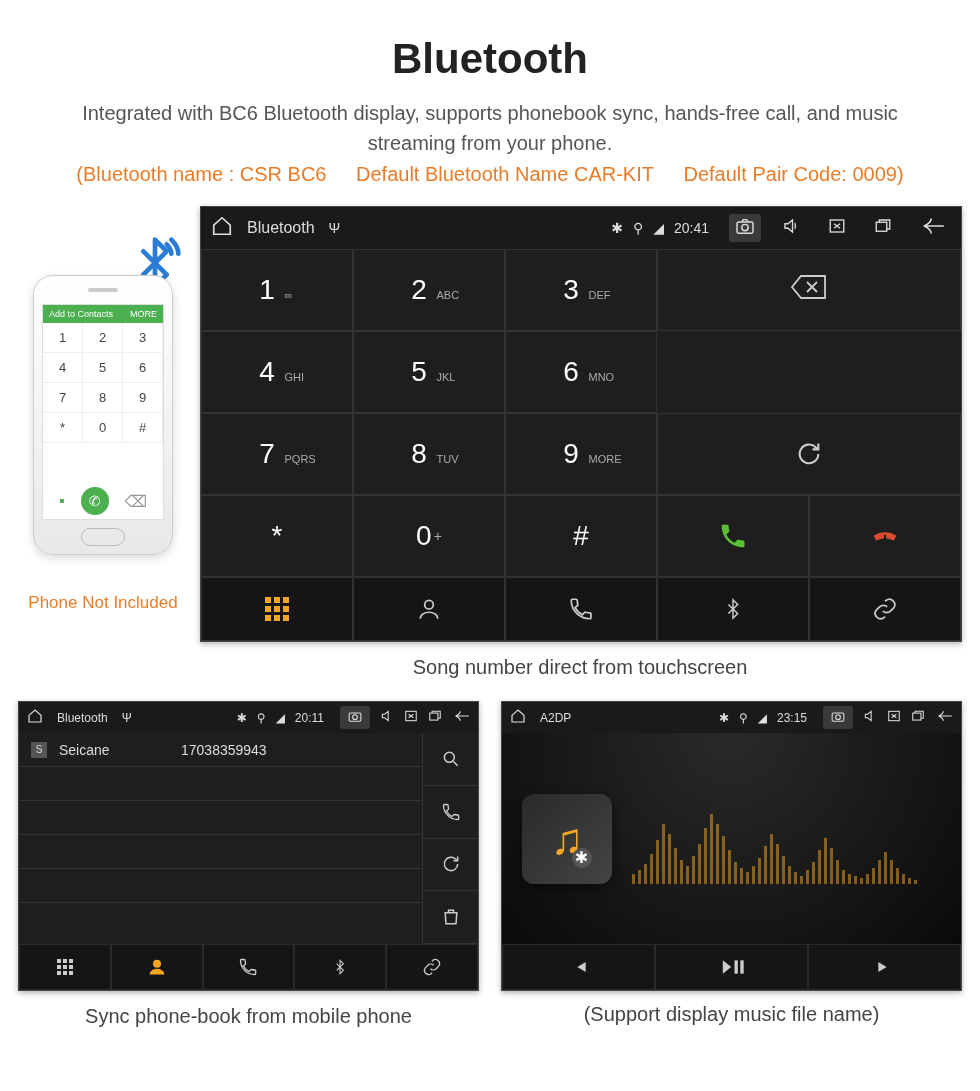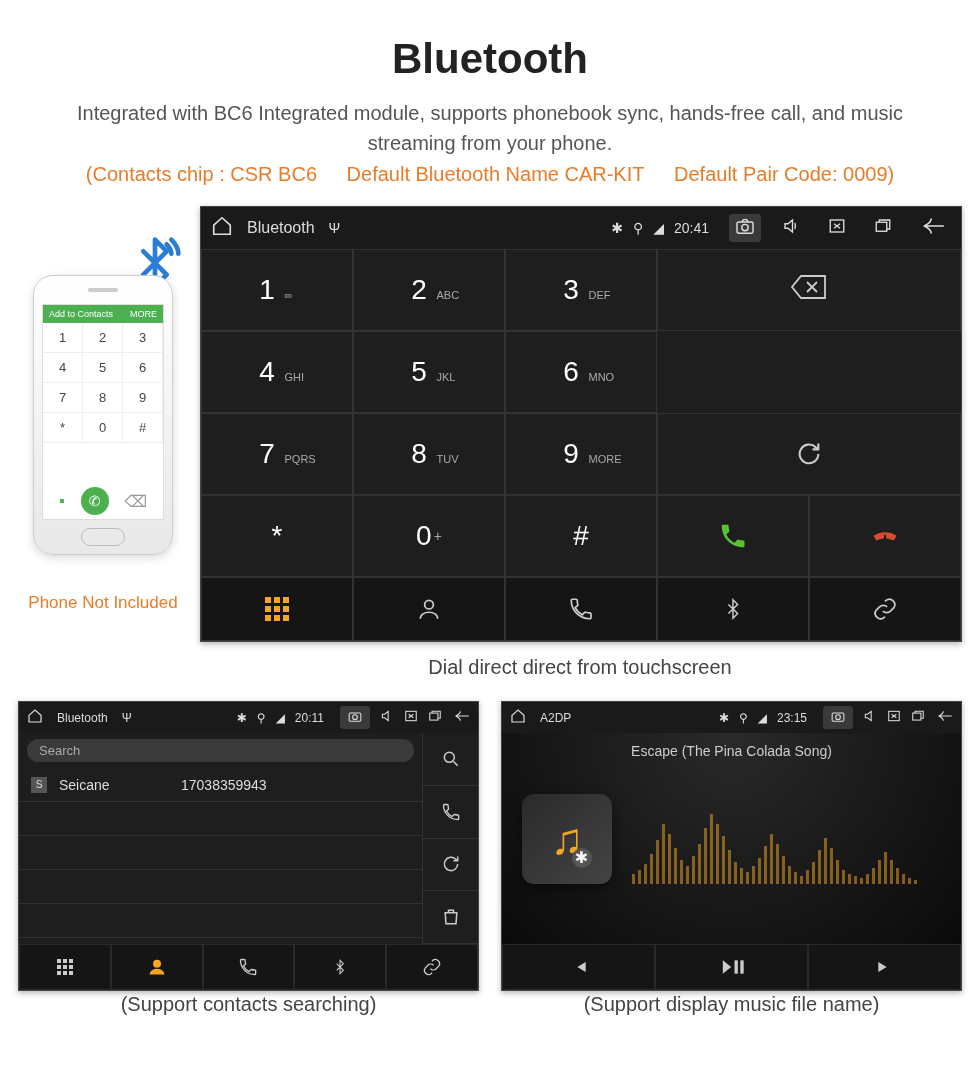--- a/index.html
+++ b/index.html
@@ -279,23 +279,23 @@
   color: #ccc;
   font-size: 22px;
 }
 .contacts-active { color: #f5a623 !important; }
 .sep-line { border-bottom: 1px solid #333; height: 34px; }
 </style>
 </head>
 <body>
 
 <h1 class="page-title">Bluetooth</h1>
-<p class="page-subtitle">Integrated with BC6 Integrated module, supports phonebook sync, hands-free call, and music streaming from your phone.</p>
+<p class="page-subtitle">Integrated with BC6 Bluetooth display, supports phonebook sync, hands-free call, and music streaming from your phone.</p>
 <p class="page-specs">
-  <span>(Contacts chip : CSR BC6</span>
+  <span>(Bluetooth name : CSR BC6</span>
   <span>Default Bluetooth Name CAR-KIT</span>
   <span>Default Pair Code: 0009)</span>
 </p>
 
 <div class="main-row">
   <div class="phone-col">
     <div class="phone-illustration">
       <span class="bt-icon-float">
         <svg width="56" height="56" viewBox="0 0 24 24" fill="none" stroke="#2a7cd6" stroke-width="2">
           <path d="M7 7l10 10-5 5V2l5 5L7 17" stroke-linejoin="round" stroke-linecap="round"></path>
@@ -496,21 +496,21 @@
       <div class="nav-item">
         <svg width="28" height="26" viewBox="0 0 24 24" fill="none" stroke="#ccc" stroke-width="1.6">
             <path d="M10 14a5 5 0 0 0 7 0l3-3a5 5 0 0 0-7-7l-1 1"></path>
             <path d="M14 10a5 5 0 0 0-7 0l-3 3a5 5 0 0 0 7 7l1-1"></path>
           </svg>
       </div>
     </div>
   </div>
 </div>
 
-<p class="caption" style="padding-left:180px;">Dial direct direct from touchscreen</p>
+<p class="caption" style="padding-left:180px;">Song number direct from touchscreen</p>
 
 <div class="lower-row">
   <div class="panel-col">
     <div class="small-panel">
       <div class="status-bar">
         <div class="sb-left">
           <span><svg width="16" height="16" viewBox="0 0 24 24" fill="none" stroke="#ddd" stroke-width="1.8">
                 <path d="M3 11l9-8 9 8v10H3z"></path>
               </svg></span>
           <span>Bluetooth</span>
@@ -538,21 +538,20 @@
                 <rect x="3" y="7" width="14" height="12"></rect>
                 <path d="M7 7V4h14v12h-4"></path>
               </svg></span>
           <span><svg width="18" height="14" viewBox="0 0 30 20" fill="none" stroke="#ddd" stroke-width="1.8">
                 <path d="M28 10H6M6 10c4-2 8-4 8-8M6 10c4 2 8 4 8 8"></path>
               </svg></span>
         </div>
       </div>
       <div class="contacts-body">
         <div class="contacts-list">
-          <div class="search-row">Search</div>
           <div class="row-line">
             <span class="letter-badge">S</span>
             <span style="min-width:110px;">Seicane</span>
             <span>17038359943</span>
           </div>
           <div class="sep-line"></div>
             <div class="sep-line"></div>
             <div class="sep-line"></div>
             <div class="sep-line"></div>
         </div>
@@ -613,21 +612,21 @@
             </svg>
           </div>
         <div class="nav-item">
             <svg width="20" height="20" viewBox="0 0 24 24" fill="none" stroke="#ccc" stroke-width="1.6">
               <path d="M10 14a5 5 0 0 0 7 0l3-3a5 5 0 0 0-7-7l-1 1"></path>
               <path d="M14 10a5 5 0 0 0-7 0l-3 3a5 5 0 0 0 7 7l1-1"></path>
             </svg>
           </div>
       </div>
     </div>
-    <p class="caption" style="margin-top:2px;">(Support contacts searching)</p>
+    <p class="caption">Sync phone-book from mobile phone</p>
   </div>
 
   <div class="panel-col">
     <div class="small-panel">
       <div class="status-bar">
         <div class="sb-left">
           <span><svg width="16" height="16" viewBox="0 0 24 24" fill="none" stroke="#ddd" stroke-width="1.8">
                 <path d="M3 11l9-8 9 8v10H3z"></path>
               </svg></span>
           <span>A2DP</span>
@@ -653,21 +652,20 @@
           <span><svg width="14" height="14" viewBox="0 0 24 24" fill="none" stroke="#ddd" stroke-width="1.8">
                 <rect x="3" y="7" width="14" height="12"></rect>
                 <path d="M7 7V4h14v12h-4"></path>
               </svg></span>
           <span><svg width="18" height="14" viewBox="0 0 30 20" fill="none" stroke="#ddd" stroke-width="1.8">
                 <path d="M28 10H6M6 10c4-2 8-4 8-8M6 10c4 2 8 4 8 8"></path>
               </svg></span>
         </div>
       </div>
       <div class="music-body">
-        <div class="music-title">Escape (The Pina Colada Song)</div>
         <div class="album-art">
           <span class="note">♫<span class="bt-small">✱</span></span>
         </div>
         <div class="visualizer" id="viz">
             <span style="height: 10px;"></span>
             <span style="height: 14px;"></span>
             <span style="height: 20px;"></span>
             <span style="height: 30px;"></span>
             <span style="height: 44px;"></span>
             <span style="height: 60px;"></span>
@@ -728,15 +726,15 @@
               <rect x="25" y="4" width="4" height="16"></rect>
             </svg>
           </div>
         <div class="mc">
             <svg width="24" height="20" viewBox="0 0 24 24" fill="#ccc">
               <path d="M18 6v12M4 6l10 6-10 6z"></path>
             </svg>
           </div>
       </div>
     </div>
-    <p class="caption" style="margin-top:2px;">(Support display music file name)</p>
+    <p class="caption" style="margin-top:12px;">(Support display music file name)</p>
   </div>
 </div>
 
 </body></html>

